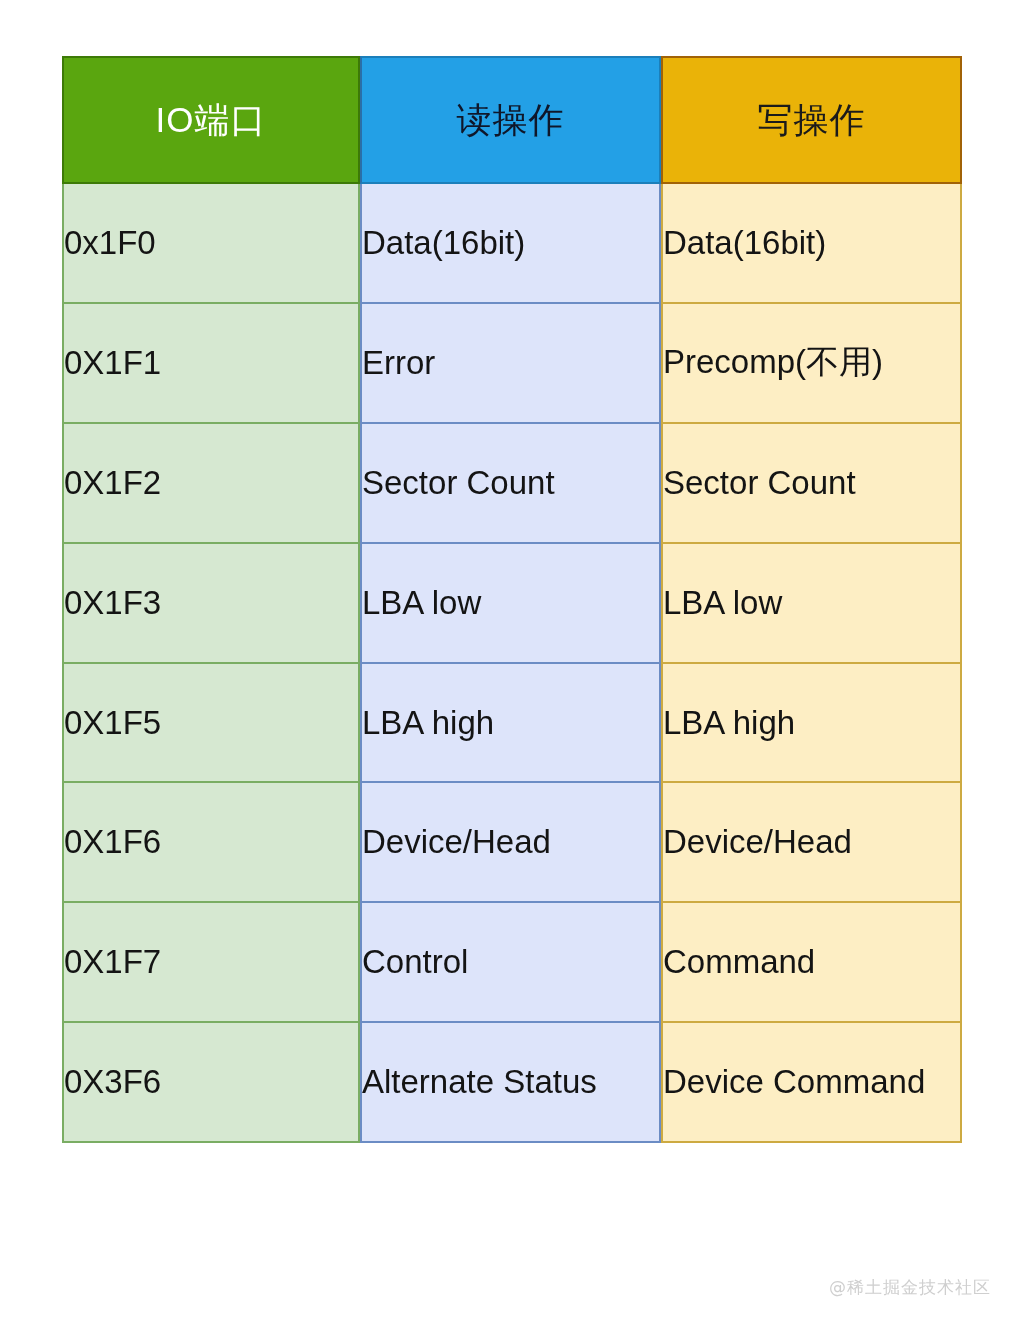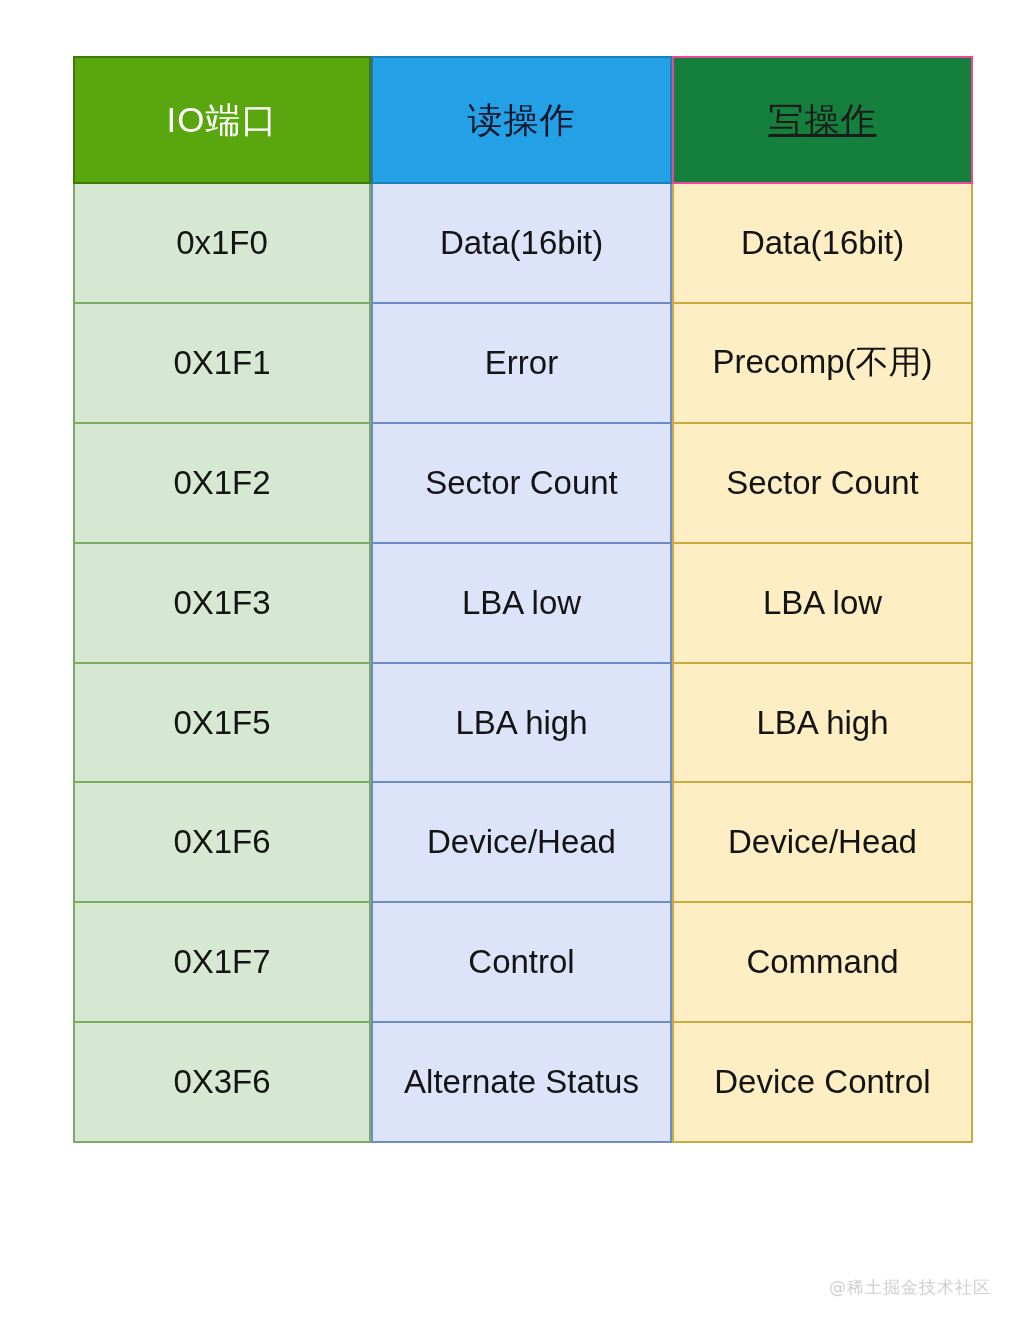--- a/index.html
+++ b/index.html
@@ -14,21 +14,20 @@
     position: relative;
     overflow: hidden;
   }
 
   #table-wrap {
     position: absolute;
     left: 62px;
     top: 56px;
     width: 900px;
     height: 1207px;
-    margin-left: 11px;
   }
 
   table.io-table {
     border-collapse: separate;
     border-spacing: 0;
     width: 900px;
     table-layout: fixed;
   }
 
   col.col-port  { width: 298px; }
@@ -52,31 +51,29 @@
     color: #ffffff;
     border: 2px solid #3d7a07;
   }
   th.th-read {
     background: #23a0e6;
     color: #0f172a;
     border: 2px solid #1b7fba;
     border-left: 2px solid #2a6fa8;
   }
   th.th-write {
-    background: #15803d;
+    background: #eab308;
     color: #1b1b1b;
-    border: 2px solid #ec4899;
-    text-decoration: underline;
+    border: 2px solid #a16207;
   }
 
   
   tr.data-row td {
     height: 119.9px;
     padding: 0;
-    text-align: center;
     vertical-align: middle;
     font-size: 33px;
     color: #141414;
     box-sizing: border-box;
   }
 
   td.cell-port {
     background: #d6e8d1;
     border-left: 2px solid #7aad63;
     border-right: 2px solid #7aad63;
@@ -156,19 +153,19 @@
           <td class="cell-write">Device/Head</td>
         </tr>
         <tr class="data-row">
           <td class="cell-port">0X1F7</td>
           <td class="cell-read">Control</td>
           <td class="cell-write">Command</td>
         </tr>
         <tr class="data-row">
           <td class="cell-port">0X3F6</td>
           <td class="cell-read">Alternate Status</td>
-          <td class="cell-write">Device Control</td>
+          <td class="cell-write">Device Command</td>
         </tr>
       </tbody>
   </table>
 </div>
 
 <div id="watermark">@稀土掘金技术社区</div>
 
 </body></html>

